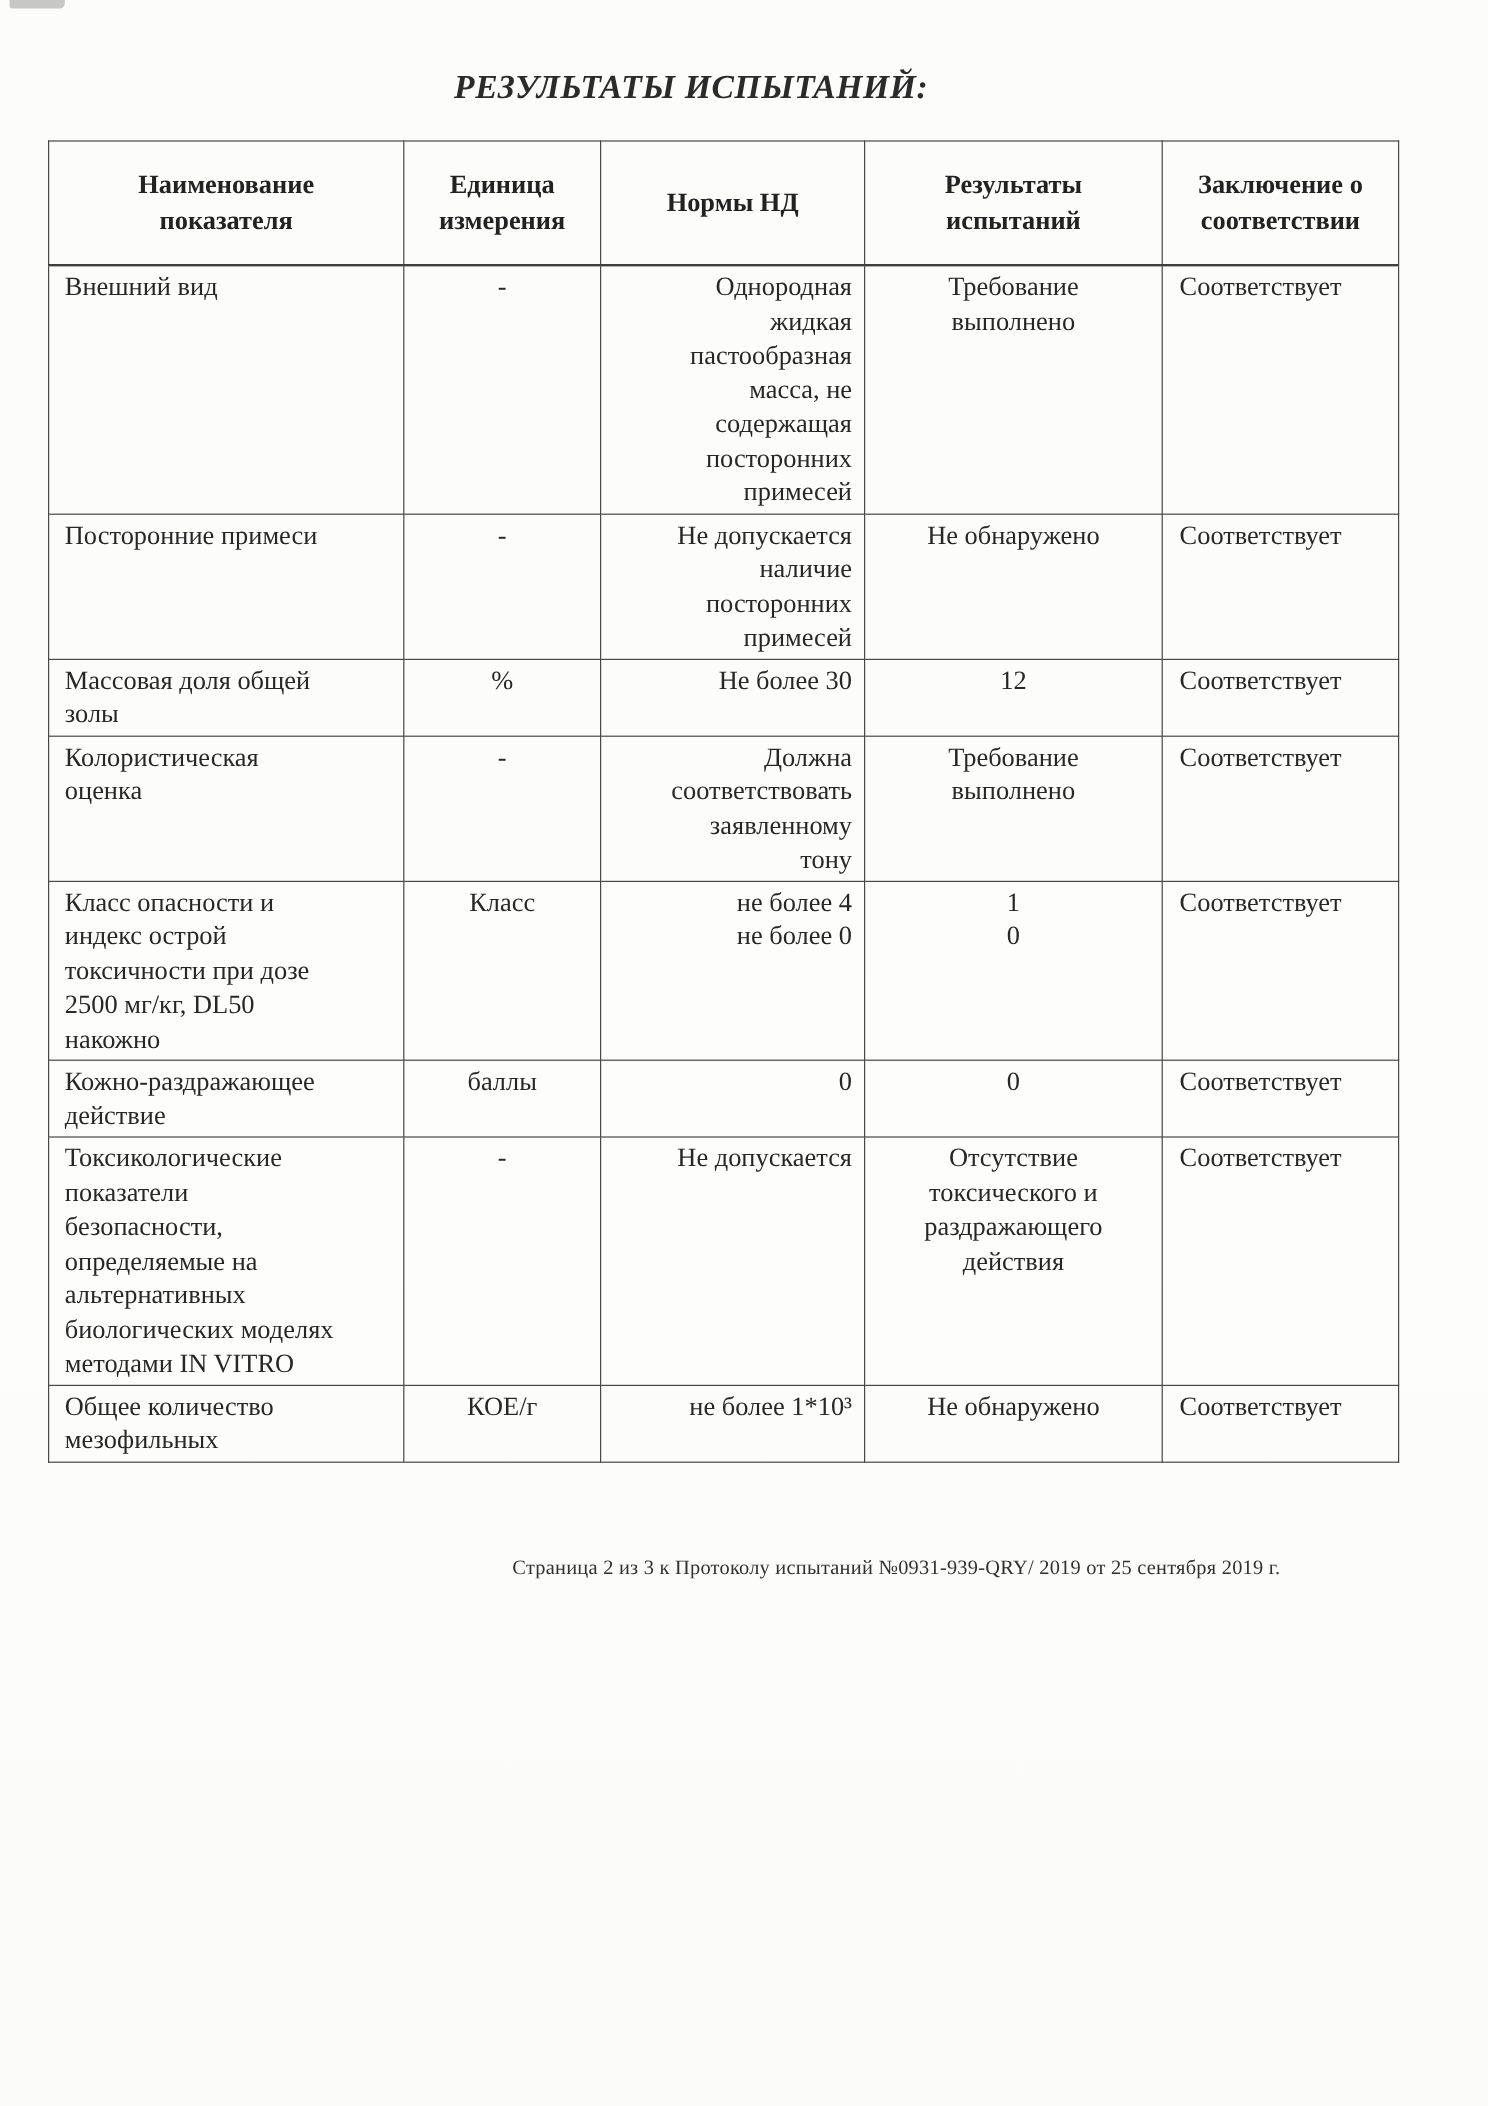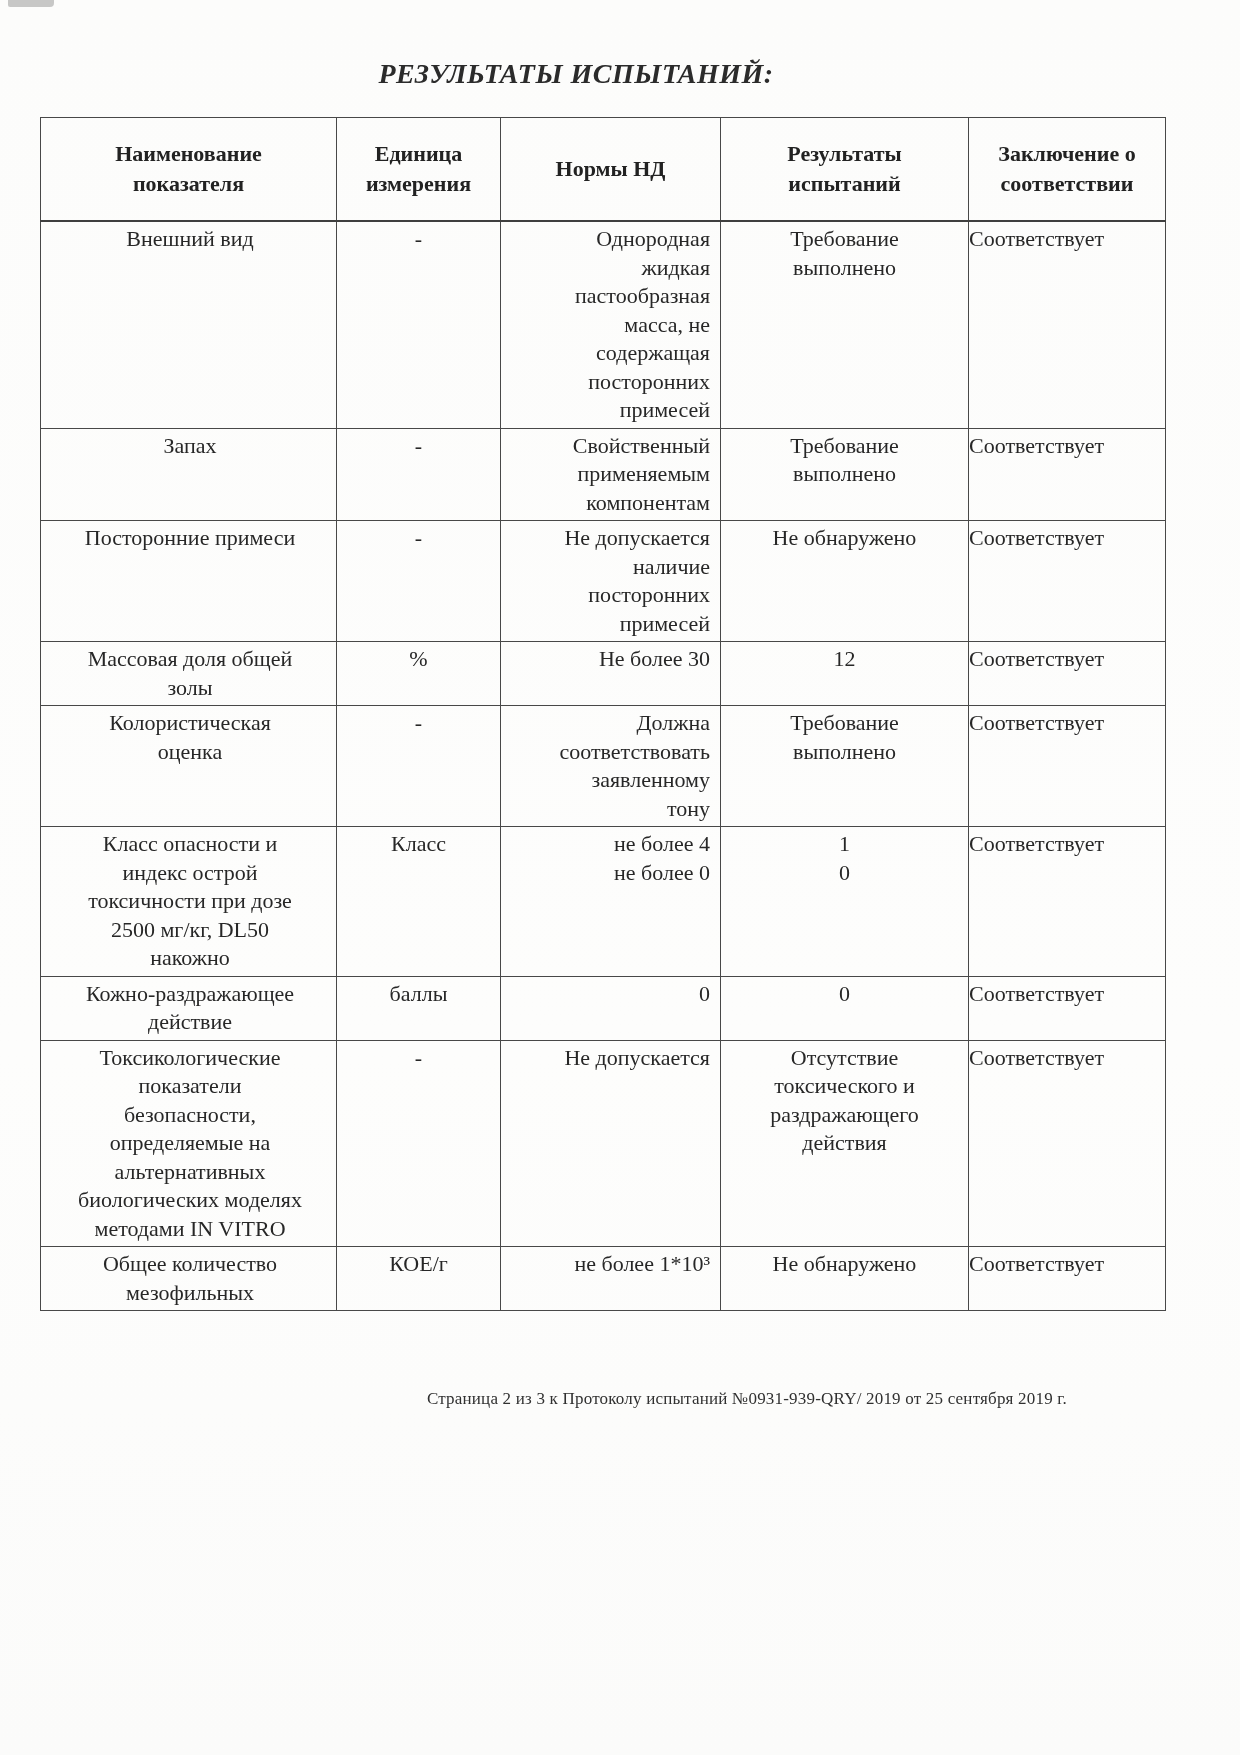--- a/index.html
+++ b/index.html
@@ -53,25 +53,25 @@
     color: #222;
   }
   .results thead tr { border-bottom: 2.2px solid #3f3f3f; }
   .results td {
     font-size: 22px;
     line-height: 28.5px;
     padding: 3px 10px;
     vertical-align: top;
     color: #272727;
   }
-  .results td.col0 { text-align: center; padding-left: 13px; margin-top: 25px; }
+  .results td.col0 { text-align: left; padding-left: 13px; margin-top: 25px; }
   .results td.col1 { text-align: center; }
   .results td.col2 { text-align: right; }
   .results td.col3 { text-align: center; }
-  .results td.col4 { text-align: left; padding-left: 0; }
+  .results td.col4 { text-align: left; padding-left: 14px; }
   .page-footer {
     margin-top: 78px;
     text-align: center;
     transform: translateX(127px);
     font-size: 17px;
     color: #303030;
     letter-spacing: .2px;
   }
 </style>
 </head>
@@ -112,30 +112,20 @@
 пастообразная
 масса, не
 содержащая
 посторонних
 примесей</td>
           <td class="col3">Требование
 выполнено</td>
           <td class="col4">Соответствует</td>
         </tr>
         <tr>
-          <td class="col0">Запах</td>
-          <td class="col1">-</td>
-          <td class="col2">Свойственный
-применяемым
-компонентам</td>
-          <td class="col3">Требование
-выполнено</td>
-          <td class="col4">Соответствует</td>
-        </tr>
-        <tr>
           <td class="col0">Посторонние примеси</td>
           <td class="col1">-</td>
           <td class="col2">Не допускается
 наличие
 посторонних
 примесей</td>
           <td class="col3">Не обнаружено</td>
           <td class="col4">Соответствует</td>
         </tr>
         <tr>

